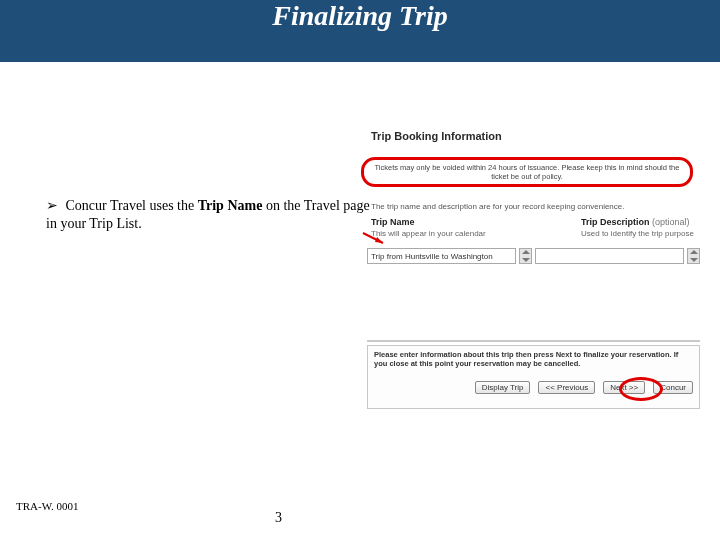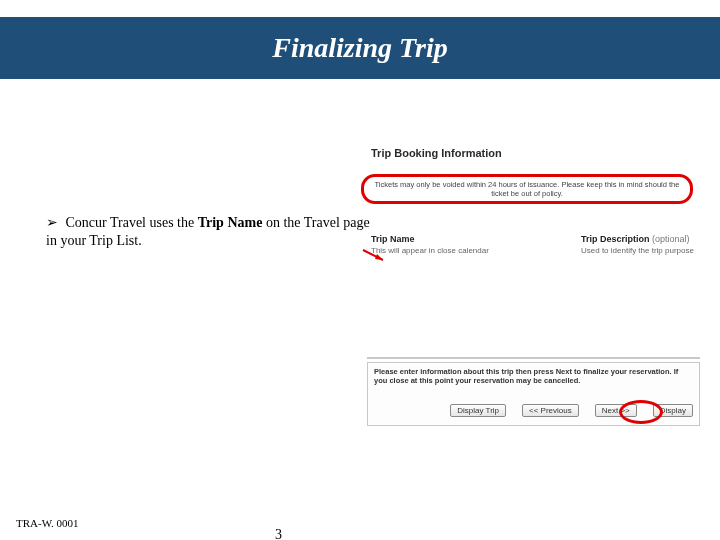--- a/index.html
+++ b/index.html
@@ -9,23 +9,22 @@
     background: #fff;
     font-family: "Times New Roman", serif;
     position: relative;
     overflow: hidden;
   }
   .title-band {
     width: 100%;
     height: 62px;
     background: #1f4e79;
     display: flex;
-    align-items: center;
+    align-items: flex-start;
     justify-content: center;
-    margin-top: 17px;
   }
   .title-band h1 {
     color: #fff;
     font-style: italic;
     font-weight: bold;
     font-size: 28px;
     font-family: "Times New Roman", serif;
   }
   .content {
     position: relative;
@@ -159,22 +158,22 @@
   }
   .finalize-box .msg {
     font-size: 7.5px;
     color: #333;
     font-weight: bold;
     line-height: 1.25;
   }
   .btn-row {
     display: flex;
     justify-content: flex-end;
-    gap: 16px;
-    margin-top: 18px;
+    gap: 8px;
+    margin-top: 12px;
     position: relative;
   }
   .btn {
     font-family: Verdana, Arial, sans-serif;
     font-size: 8px;
     padding: 1px 6px;
     border: 1px solid #888;
     background: linear-gradient(#fefefe, #e6e6e6);
     border-radius: 2px;
     color: #333;
@@ -223,48 +222,59 @@
     <span>Tickets may only be voided within 24 hours of issuance. Please keep this in mind should the ticket be out of policy.</span>
   </div>
 
   <div class="bullet-block">
     <span class="arrow">➢</span>
     <span class="text">
       <span>Concur Travel uses the </span><strong>Trip Name</strong><span> on the Travel page in your Trip List.</span>
     </span>
   </div>
 
+  <div class="record-note">The trip name and description are for your record keeping convenience.</div>
 
   <div class="field-group left">
     <div class="label">Trip Name</div>
-    <div class="sub">This will appear in close calendar</div>
+    <div class="sub">This will appear in your calendar</div>
   </div>
   <div class="field-group right">
     <div class="label">
       <span>Trip Description</span>
       <span style="font-weight:normal;color:#777">(optional)</span>
     </div>
     <div class="sub">Used to identify the trip purpose</div>
   </div>
 
   <svg class="arrow-svg" width="30" height="16">
     <line x1="2" y1="3" x2="22" y2="13" stroke="#e00000" stroke-width="2"></line>
     <polygon points="22,13 16,7 14,12" fill="#e00000"></polygon>
   </svg>
 
+  <div class="trip-input-row">
+    <div class="trip-input">
+      <span>Trip from Huntsville to Washington</span>
+    </div>
+    <div class="scroll-stub"></div>
+    <div class="trip-input">
+      <span></span>
+    </div>
+    <div class="scroll-stub"></div>
+  </div>
 
   <div class="divider"></div>
 
   <div class="finalize-box">
     <div class="msg">Please enter information about this trip then press Next to finalize your reservation. If you close at this point your reservation may be cancelled.</div>
     <div class="btn-row">
       <div class="btn">Display Trip</div>
       <div class="btn">&lt;&lt; Previous</div>
       <div class="btn">Next &gt;&gt;</div>
-      <div class="btn">Display</div>
+      <div class="btn">Concur</div>
       <div class="next-circle"></div>
     </div>
   </div>
 
   <div class="footer-left">TRA-W. 0001</div>
   <div class="footer-page">3</div>
 
 </div>
 
 </body></html>

